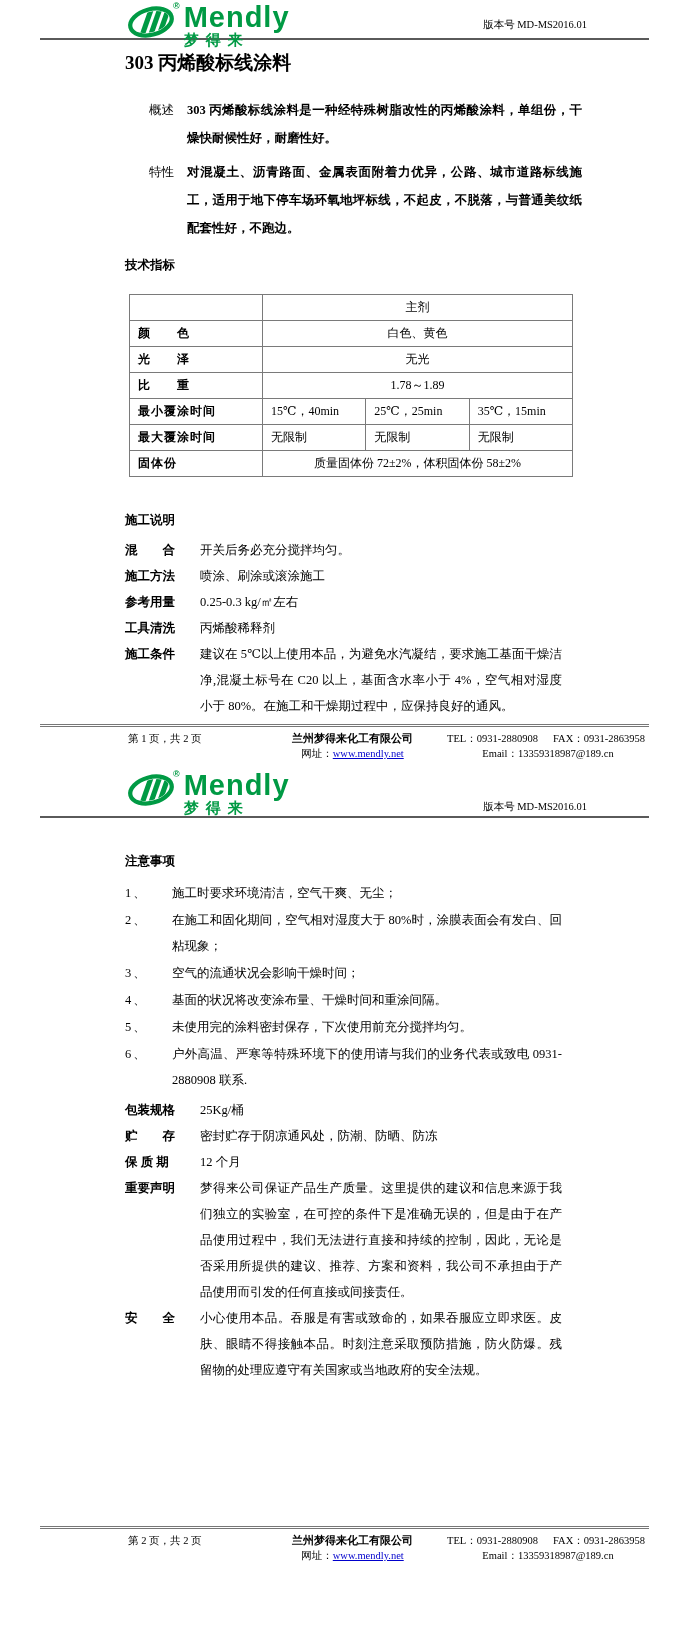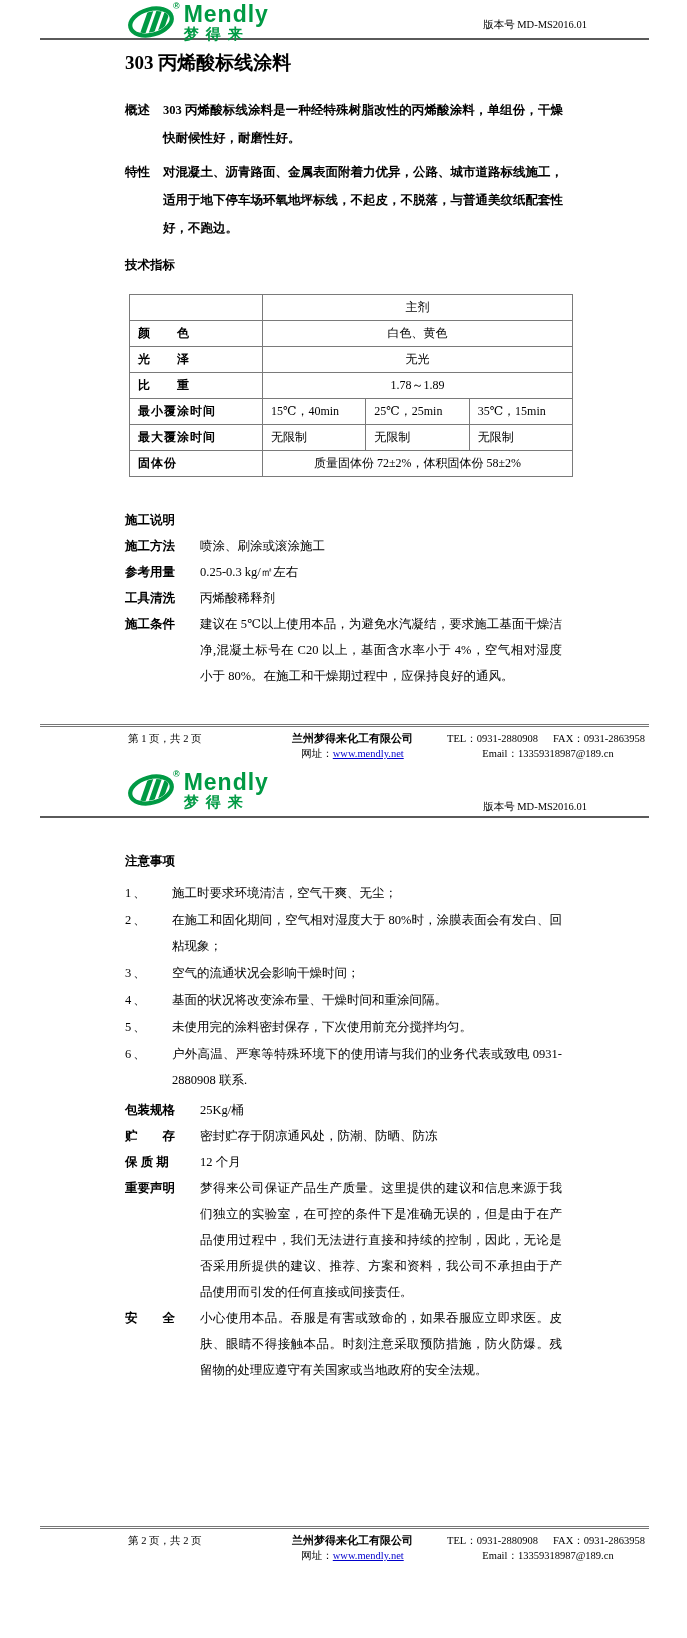--- a/index.html
+++ b/index.html
@@ -13,31 +13,31 @@
   #page1 { height: 760px; }
   #page2 { height: 878px; }
 
   
   .header { position: relative; height: 38px; }
   #page2 .header { height: 56px; padding-top: 8px; }
   .logo { display:flex; align-items:flex-start; margin-left:125px; padding-top:3px; position:relative; width:220px; }
   .logo-icon { flex:none; margin-top:2px; }
   .reg { color:#009a44; font-size:9px; font-weight:bold; position:relative; top:-2px; left:-4px; font-family:"Liberation Sans",sans-serif;}
   .logo-text { line-height:1; }
-  .logo-en { color:#009a44; font-family:"Liberation Sans","DejaVu Sans",sans-serif; font-weight:900; font-size:23px; letter-spacing:1px; }
+  .logo-en { color:#009a44; font-family:"Liberation Sans","DejaVu Sans",sans-serif; font-weight:900; font-size:29px; letter-spacing:1px; }
   .logo-cn { color:#009a44; font-weight:bold; font-size:15px; letter-spacing:7px; margin-top:1px; }
   .version { position:absolute; right:100px; font-size:10.5px; white-space:nowrap; }
   #page1 .version { top:18px; }
   #page2 .version { top:40px; }
   .rule { border:none; border-top:2px solid #5a5a5a; margin:0 38px 0 40px; }
 
   
   .doc-title { font-size:19px; font-weight:bold; margin:10px 0 20px 125px; }
   .p-row { display:flex; margin:0 105px 6px 125px; }
-  .p-label { flex:none; width:38px; font-weight:bold; line-height:28px; }
+  .p-label { flex:none; width:38px; font-weight:normal; line-height:28px;margin-left:24px; }
   .p-text { flex:1; line-height:28px; text-align:justify; max-width:400px;font-weight:bold; }
   .sec-title { font-weight:bold; margin:10px 0 0 125px; line-height:26px; }
 
   table.spec { border-collapse:collapse; margin:16px 0 0 129px; width:444px; font-size:12px; table-layout:fixed; }
   table.spec td { border:1px solid #7a7a7a; padding:4px 8px; height:24px; }
   td.t-label { font-weight:bold; width:133px; letter-spacing:1px; }
   td.t-center { text-align:center; }
 
   .c-row { display:flex; margin:0 105px 0 125px; }
   .c-label { flex:none; width:75px; font-weight:bold; line-height:26px; }
@@ -138,20 +138,24 @@
     </tr>
     <tr>
       <td class="t-label">固体份</td>
       <td class="t-center" colspan="3">质量固体份 72±2%，体积固体份 58±2%</td>
     </tr>
   </tbody>
     </table>
 
   <div class="sec-title" style="margin-top:30px;">施工说明</div>
 
+  <div class="c-row c-gap">
+    <span class="c-label">混　　合</span>
+    <span class="c-text">开关后务必充分搅拌均匀。</span>
+  </div>
   <div class="c-row">
     <span class="c-label">施工方法</span>
     <span class="c-text">喷涂、刷涂或滚涂施工</span>
   </div>
   <div class="c-row">
     <span class="c-label">参考用量</span>
     <span class="c-text">0.25-0.3 kg/㎡左右</span>
   </div>
   <div class="c-row">
     <span class="c-label">工具清洗</span>

